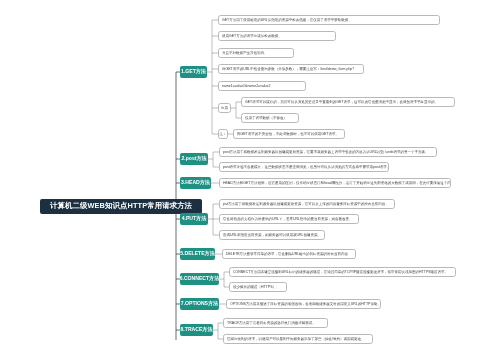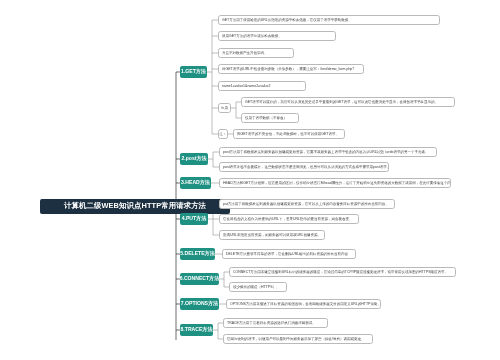--- a/index.html
+++ b/index.html
@@ -44,21 +44,21 @@
     position: absolute;
     box-sizing: border-box;
     display: flex;
     align-items: center;
   }
 
   .root-node {
     background: #1c3041;
     color: #ffffff;
     border-radius: 2px;
-    padding: 3px 24px;
+    padding: 3px 10px;
     font-size: 7.4px;
     font-weight: bold;
     letter-spacing: 0.1px;
     white-space: nowrap;
     line-height: 1.15;
   }
 
   .branch-node {
     background: #1f9183;
     color: #ffffff;

